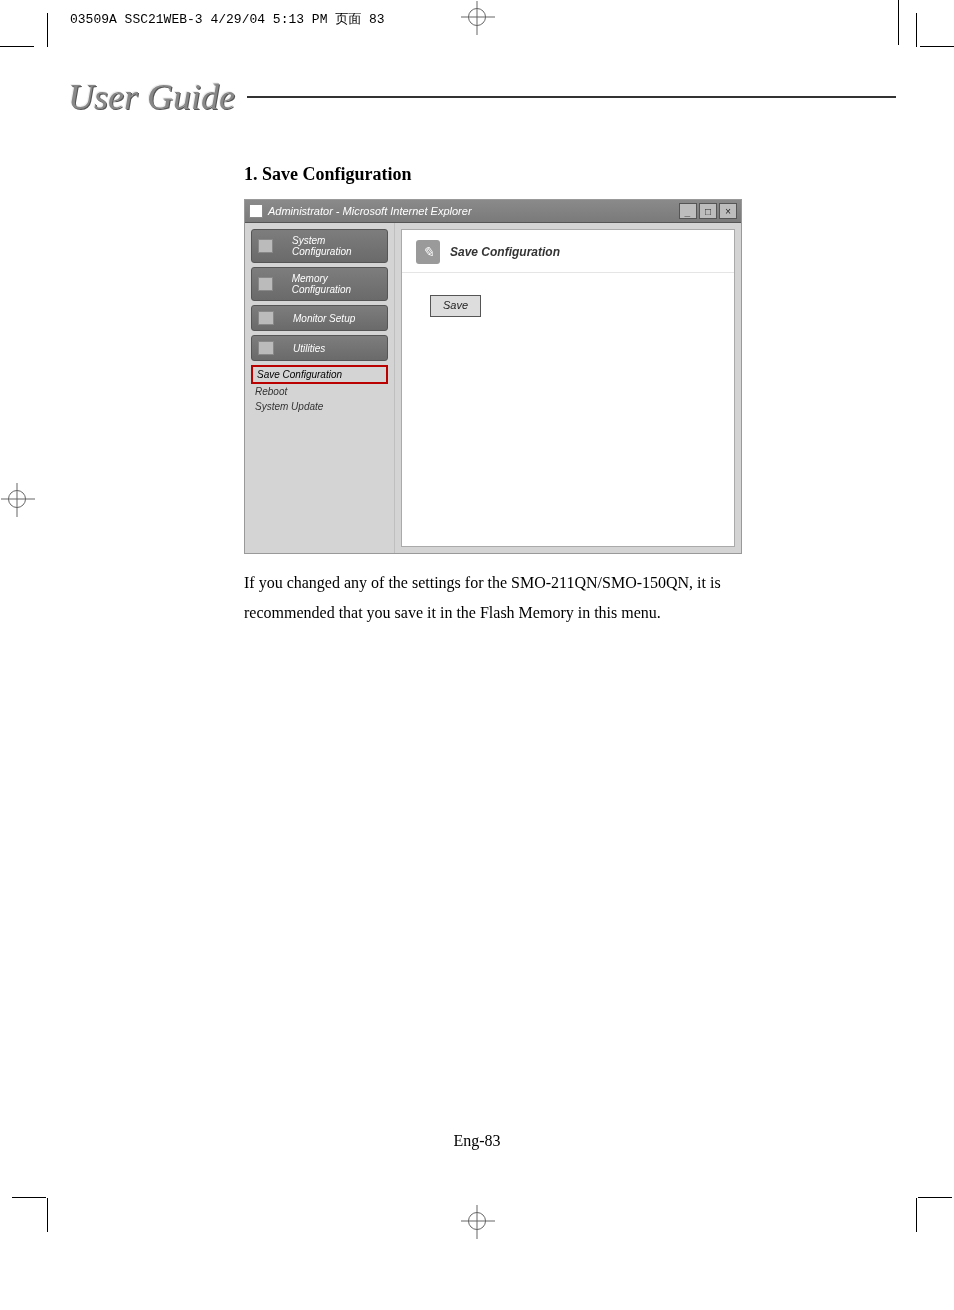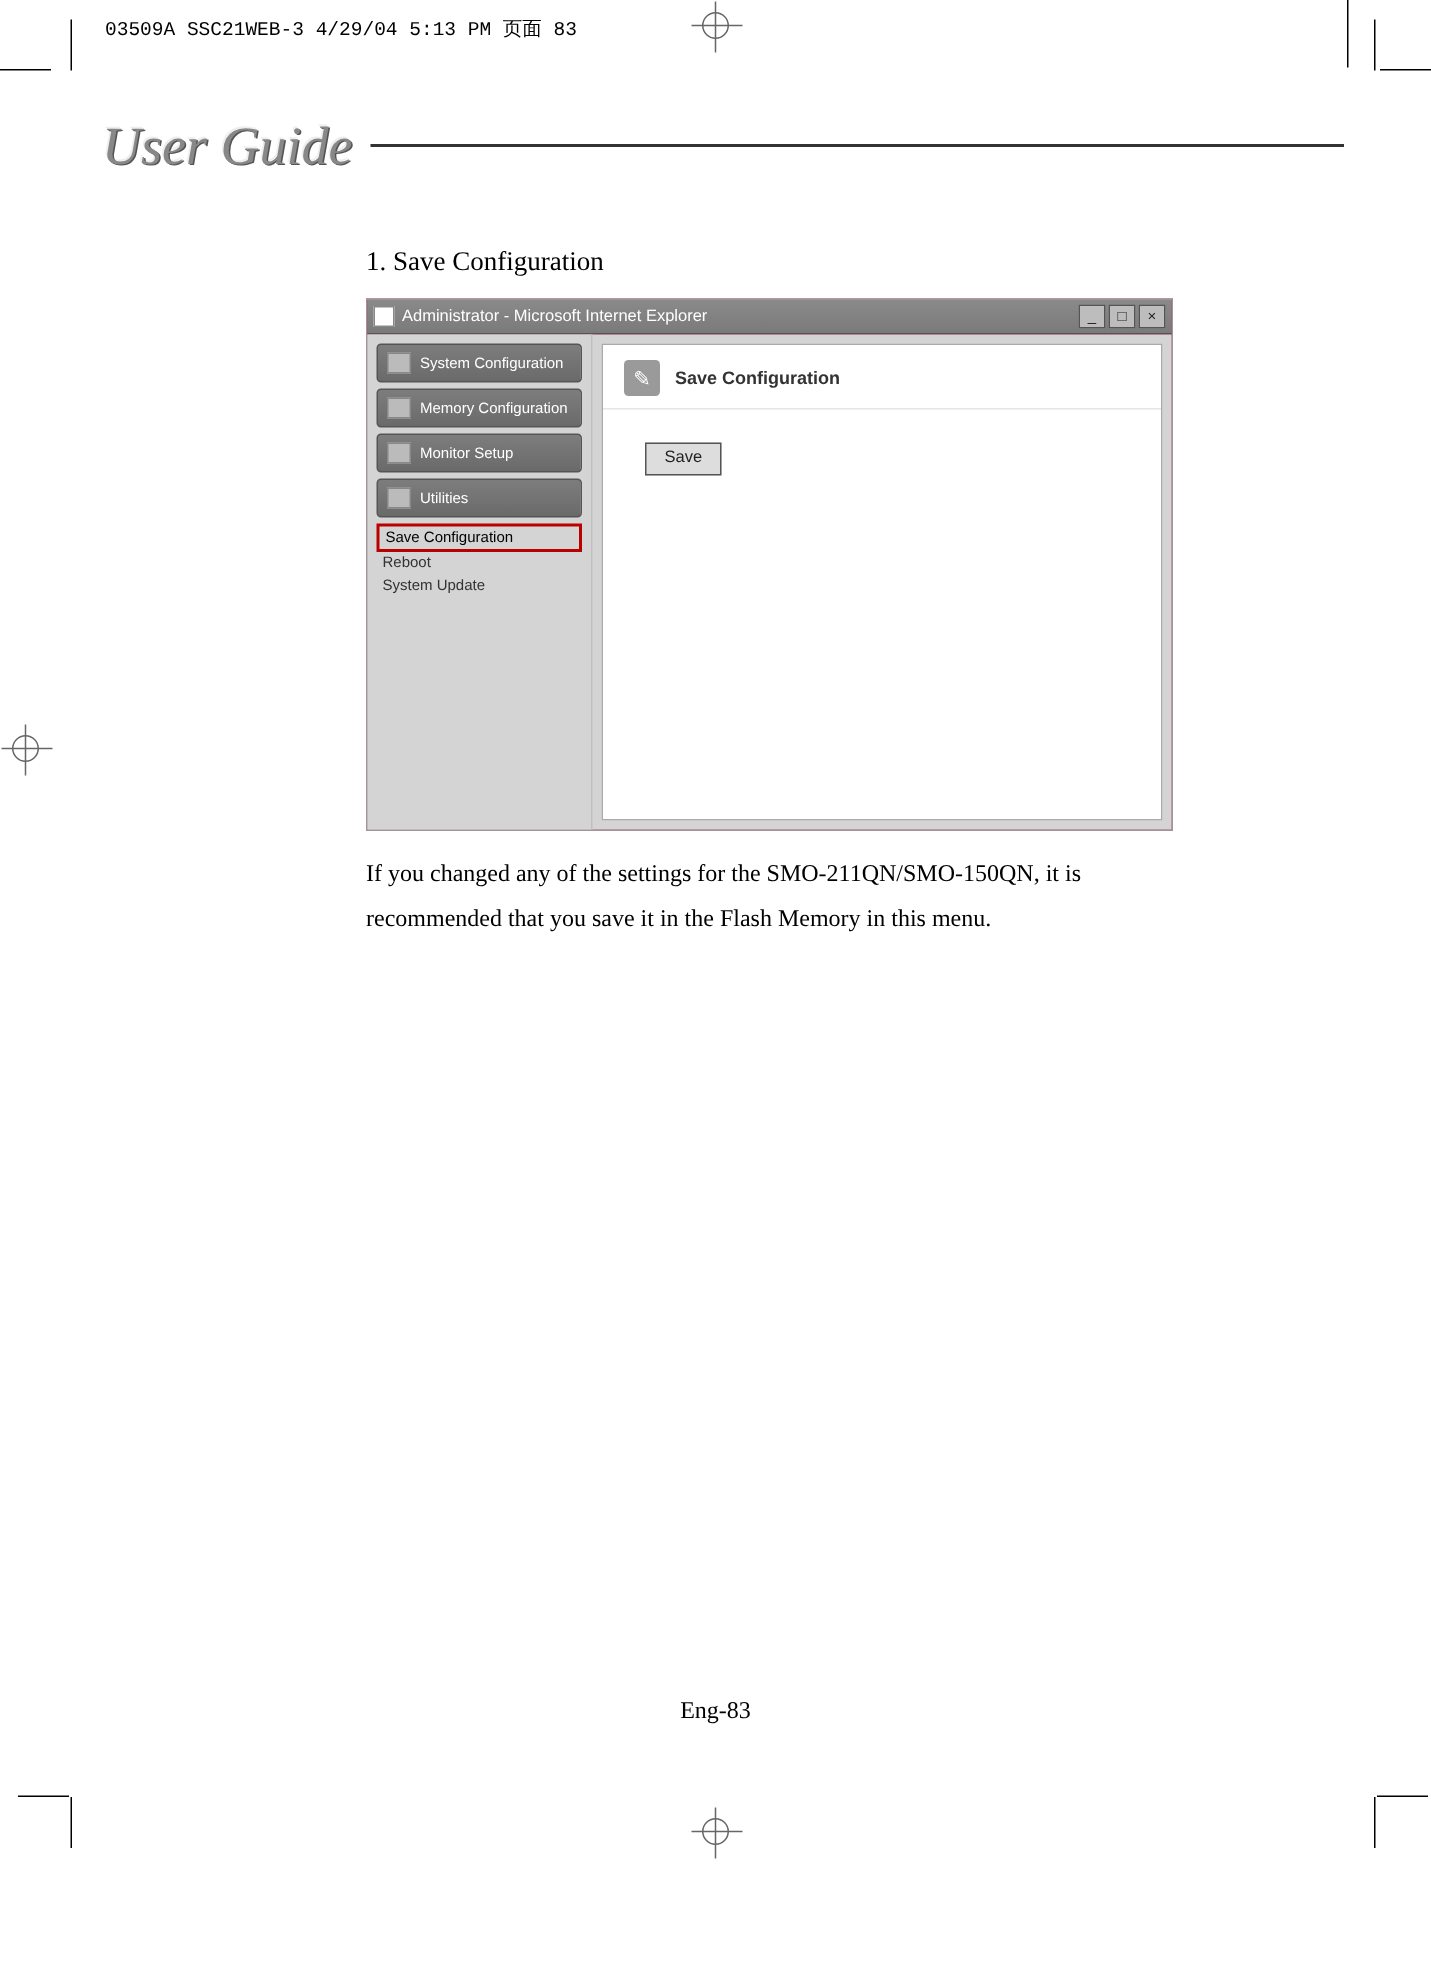--- a/index.html
+++ b/index.html
@@ -49,32 +49,33 @@
     text-shadow: 1px 1px 0 #555, -1px -1px 0 #eee;
     padding: 36px 0 0 20px;
     display:flex;align-items:center;gap:12px;
   }
   .guide-title .rule{flex:1;height:2px;background:#333;margin-right:20px;}
   .section {
     margin: 46px 0 0 196px;
     width: 580px;
   }
   .section-heading {
-    font-weight: normal;
+    font-weight: bold;
     font-size: 18px;
     color: #000;
     margin-bottom: 14px;
     font-family:"Times New Roman",serif;
   }
   .screenshot {
-    width: 538px;
+    width: 498px;
     border: 1px solid #999;
-    background: #be185d;
+    background: #0369a1;
     font-family: Tahoma, Arial, sans-serif;
     font-size: 11px;
+    font-style: italic;
   }
   .titlebar {
     background: linear-gradient(#8a8a8a,#7a7a7a);
     color: #fff;
     padding: 3px 4px;
     display:flex;align-items:center;gap:5px;
     border-bottom:1px solid #555;
   }
   .titlebar .ico{
     width:14px;height:14px;background:#fff;border:1px solid #888;
@@ -92,21 +93,21 @@
     width:150px;padding:6px;background:#d4d4d4;
     border-right:1px solid #bfbfbf;
   }
   .navbtn{
     background:linear-gradient(#7d7d7d,#6a6a6a);
     color:#fff;
     border:1px solid #555;
     border-radius:3px;
     padding:5px 6px;
     margin-bottom:4px;
-    display:flex;align-items:center;gap:6px;
+    display:flex;align-items:center;gap:19px;
     font-size:10px;
   }
   .navbtn .nicon{
     width:16px;height:14px;background:#bbb;border:1px solid #888;
   }
   .subitem{
     font-size:10px;color:#333;padding:2px 4px;
   }
   .subitem.selected{
     border:2px solid #b00;

